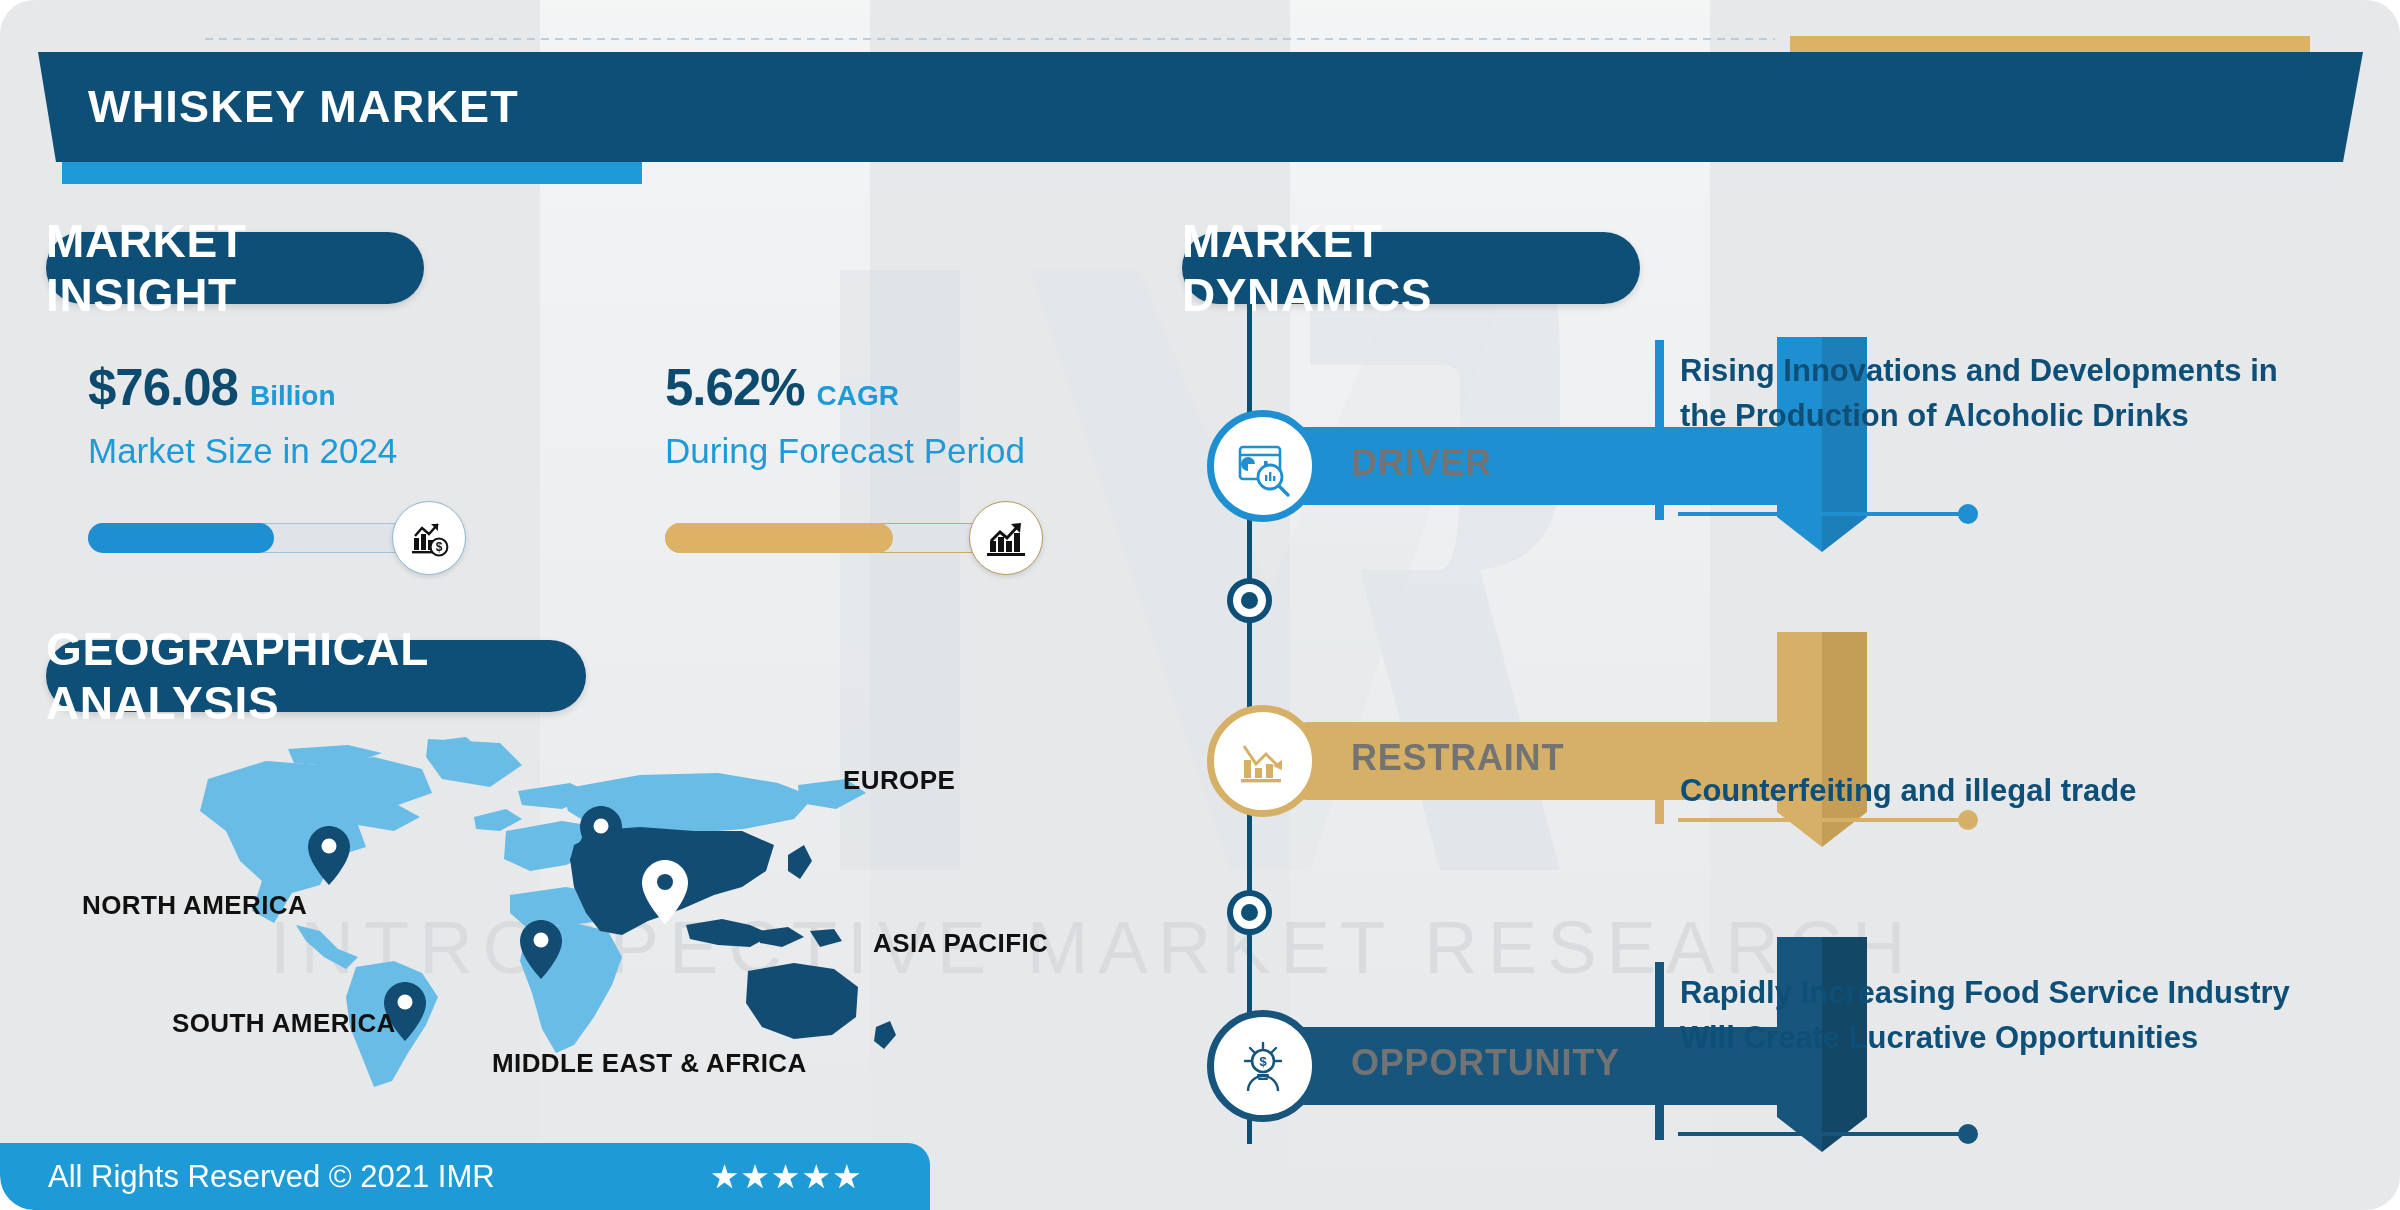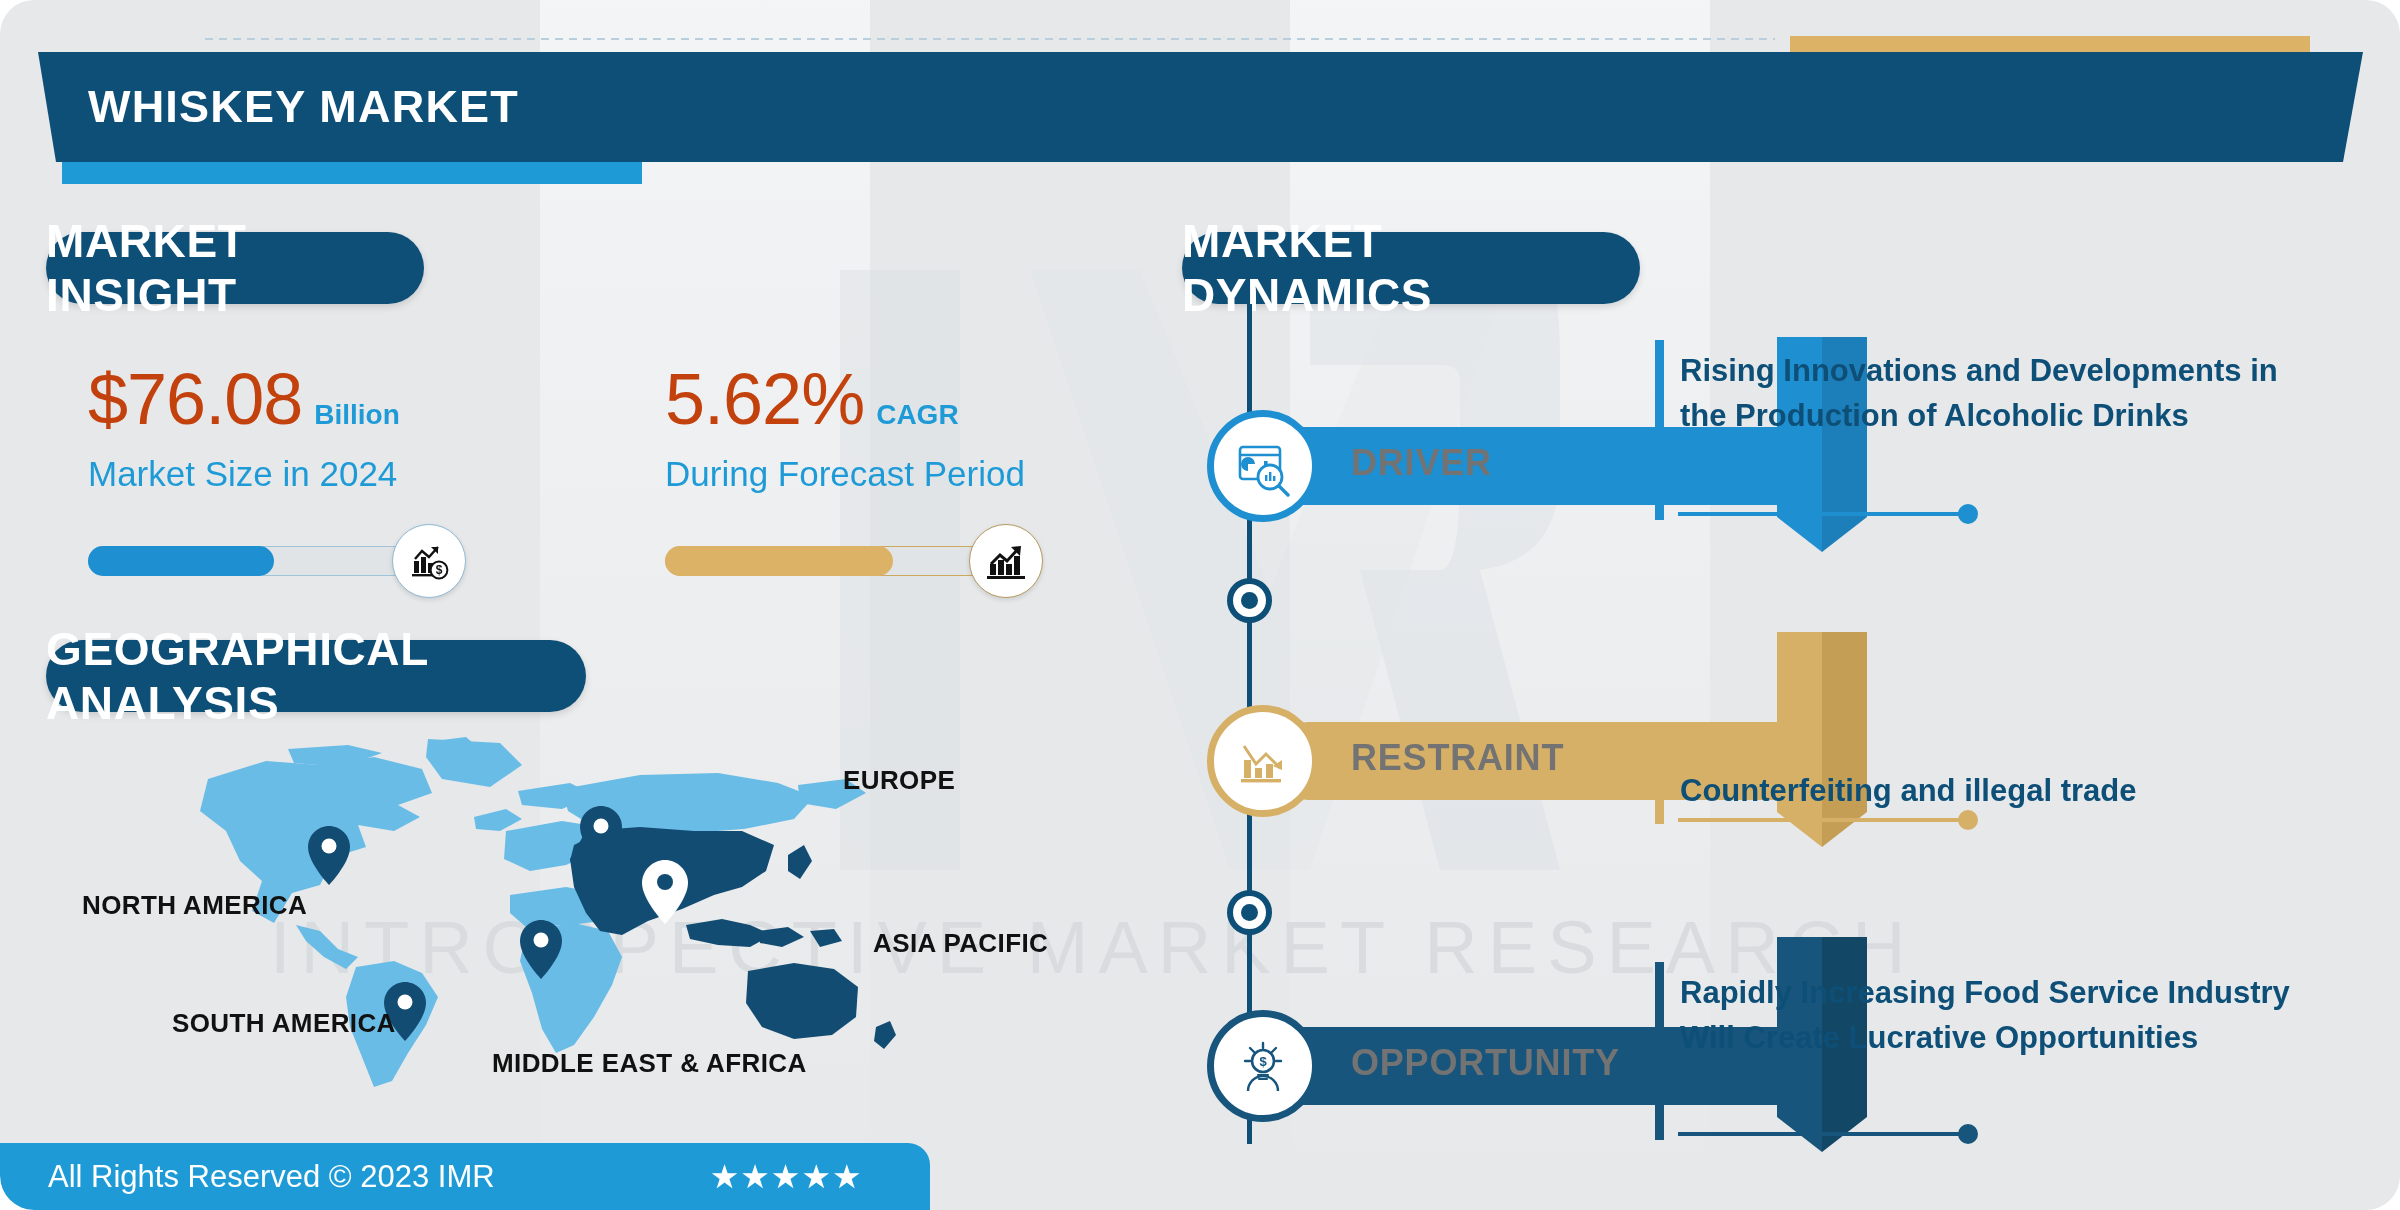--- a/index.html
+++ b/index.html
@@ -74,21 +74,21 @@
   #pill-insight  { left: 46px;  top: 232px; width: 378px; height: 72px; }
   #pill-geo      { left: 46px;  top: 640px; width: 540px; height: 72px; }
   #pill-dynamics { left: 1182px;top: 232px; width: 458px; height: 72px; }
 
   
   .stat { position: absolute; top: 358px; }
   #stat-size { left: 88px; }
   #stat-cagr { left: 665px; }
   .stat-head { white-space: nowrap; }
   .stat-value {
-    font-size: 72px; font-weight: 400; color: #c2410c;
+    font-size: 51px; font-weight: 700; color: #0c4a6e;
     letter-spacing: -1px;
   }
   .stat-unit {
     font-size: 28px; font-weight: 600; color: #1e9bd7; margin-left: 12px;
   }
   .stat-sub {
     margin-top: 14px; font-size: 35px; color: #1e9bd7; font-weight: 500;
   }
   .bar-row { position: relative; margin-top: 30px; width: 400px; height: 74px; }
   .bar-track {
@@ -448,17 +448,17 @@
     </div>
     <div class="dyn-label">OPPORTUNITY</div>
   </div>
   <div class="dyn-leftedge" id="le-opportunity"></div>
   <div class="dyn-text" id="txt-opportunity">Rapidly Increasing Food Service Industry Will Create Lucrative Opportunities</div>
   <div class="dyn-underline" id="ul-opportunity">
     <span class="dot"></span>
   </div>
 
   <div id="footer">
-    <div id="footer-text">All Rights Reserved © 2023 IMR</div>
+    <div id="footer-text">All Rights Reserved © 2021 IMR</div>
     <div id="footer-stars">★★★★★</div>
   </div>
 
 </div>
 
 </body></html>

